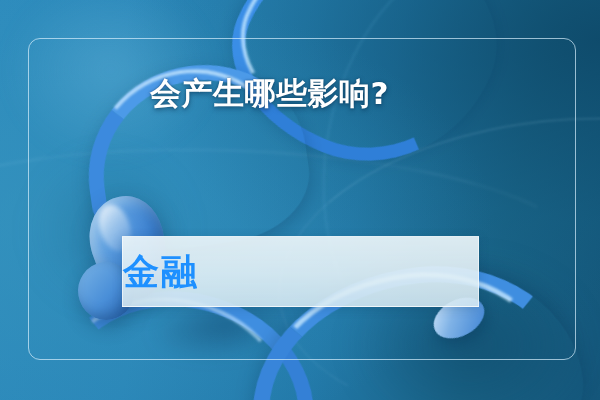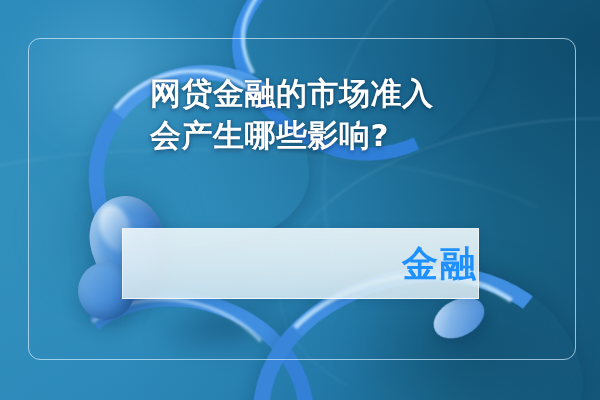--- a/index.html
+++ b/index.html
@@ -153,25 +153,25 @@
     color:#ffffff;
     font-size:31px;line-height:42px;font-weight:bold;
     letter-spacing:0.5px;
     text-shadow:0 2px 5px rgba(6,40,72,0.55), 0 0 2px rgba(6,40,72,0.5);
     white-space:nowrap;
   }
   #headline .hl{display:block;}
 
   
   #catbar{
-    position:absolute;left:122px;top:228px;width:355px;height:69px;
+    position:absolute;left:122px;top:236px;width:355px;height:69px;
     background:linear-gradient(180deg,rgba(234,244,248,0.93) 0%,rgba(226,240,246,0.90) 55%,rgba(214,233,242,0.88) 100%);
     border:1px solid rgba(255,255,255,0.55);
     box-shadow:0 2px 10px rgba(8,46,82,0.18);
-    display:flex;align-items:center;justify-content:flex-end;font-family:Liberation Serif, serif;
+    display:flex;align-items:center;justify-content:flex-start;font-family:Liberation Serif, serif;
   }
   #cattext{
     color:#1E90FF;font-size:36px;font-weight:bold;letter-spacing:2px;line-height:1;
   }
 </style>
 </head>
 <body>
 
 <div id="card">
 
@@ -194,21 +194,20 @@
   <div class="hp hp-band"></div>
   <div class="hp hp-band-hi"></div>
   <div class="hp hp-joint"></div>
   <div class="hp hp-pod"></div>
   <div class="hp hp-pod-gloss"></div>
   <div class="hp hp-pod2"></div>
 
   <div id="frame"></div>
 
   <div id="headline">
-    <span class="hl">网贷金融的市场准入</span>
     <span class="hl">会产生哪些影响?</span>
   </div>
 
   <div id="catbar">
     <span id="cattext">金融</span>
   </div>
 
 </div>
 
 </body></html>

